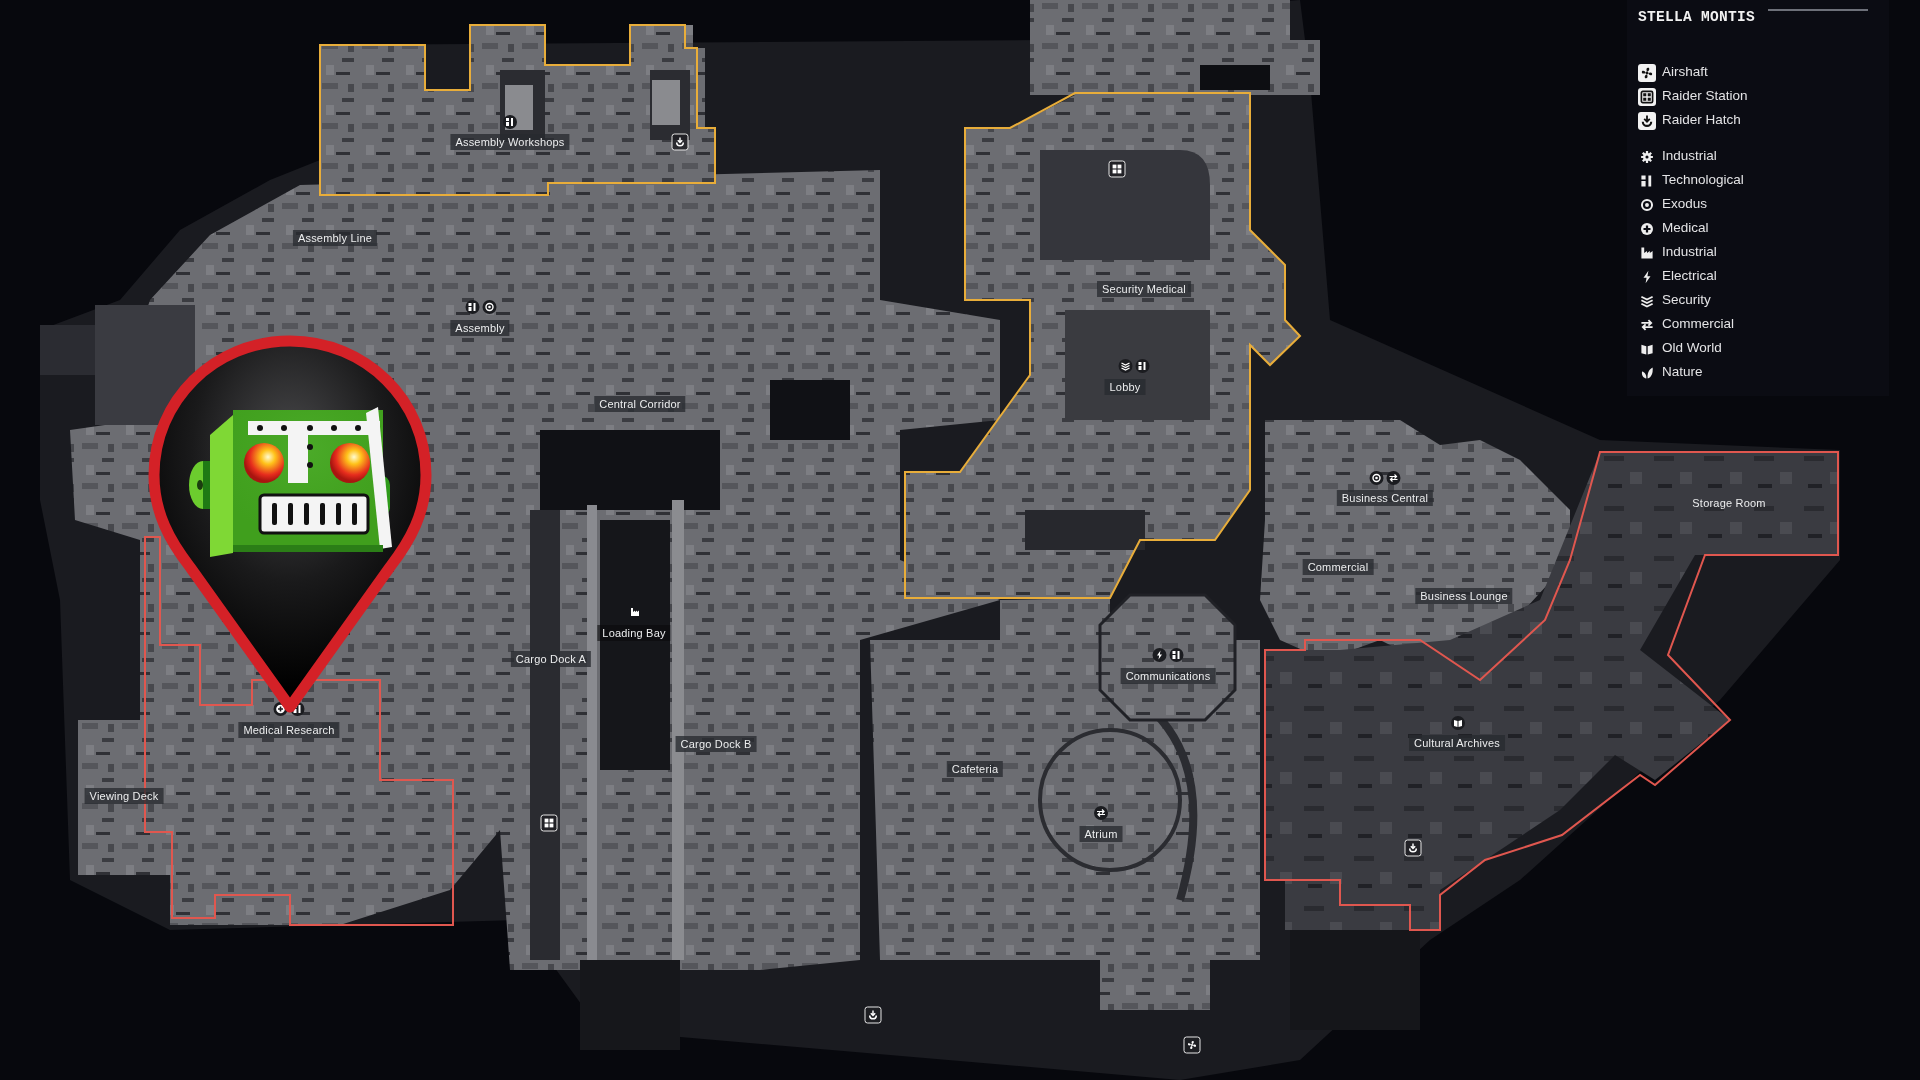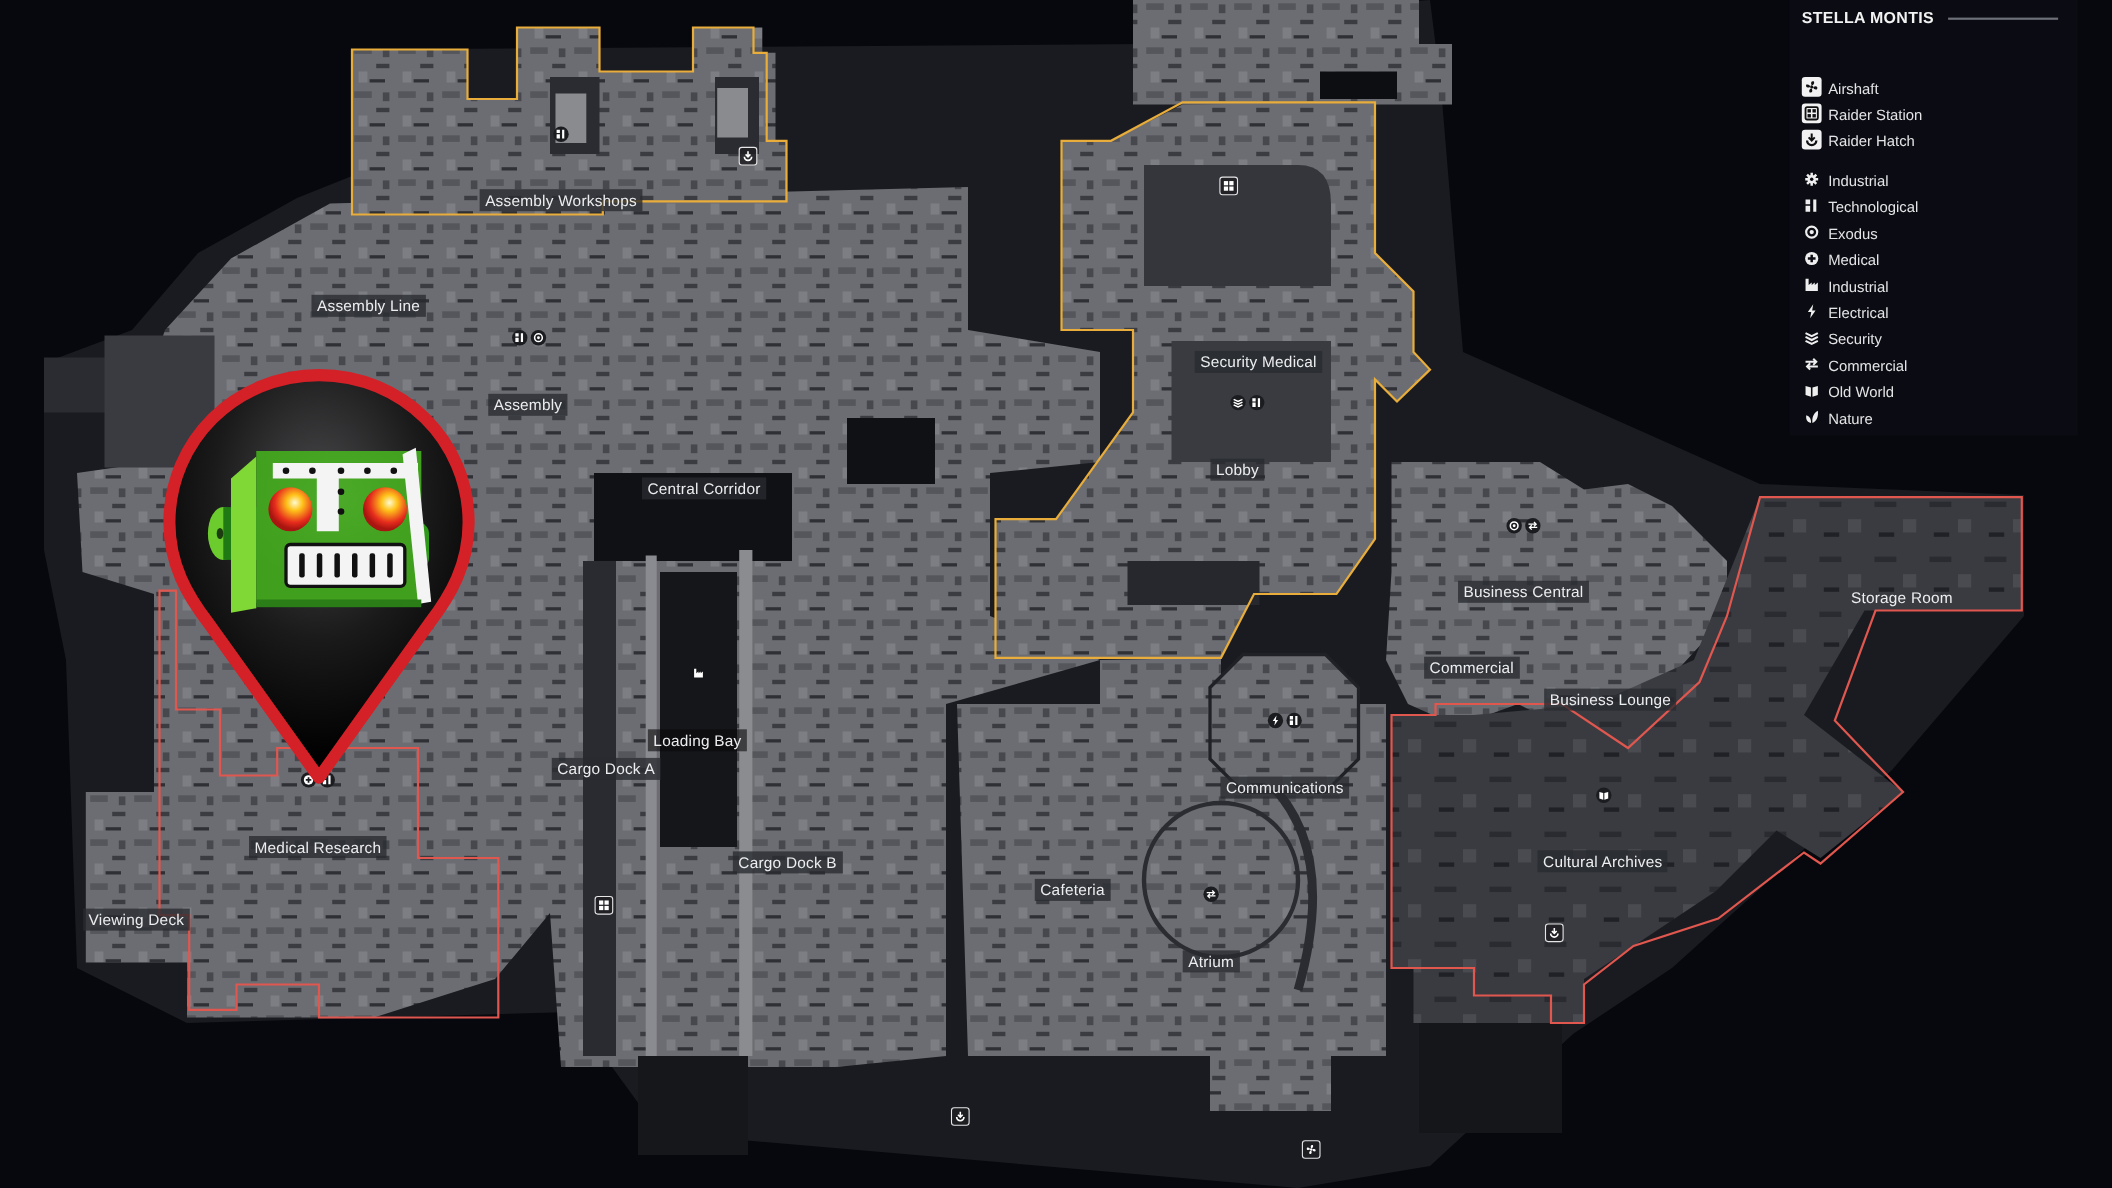--- a/index.html
+++ b/index.html
@@ -6,23 +6,22 @@
   body {
     width: 1920px; height: 1080px; overflow: hidden; position: relative;
     background: #07080d;
     font-family: "Liberation Sans", "DejaVu Sans", sans-serif;
     color: #e9e9ea;
   }
   #map { position: absolute; left: 0; top: 0; width: 1920px; height: 1080px; }
   .map-label {
     position: absolute; transform: translate(-50%, -50%);
     background: rgba(40,42,48,0.78);
-    color: #ecedee; font-size: 14px; padding: 2px 5px; white-space: nowrap;
+    color: #ecedee; font-size: 11px; padding: 2px 5px; white-space: nowrap;
     letter-spacing: 0.2px;
-    margin-top: 40px;
   }
   .poi {
     position: absolute; transform: translate(-50%, -50%);
     display: flex; gap: 3px;
   }
   .poi-icon {
     width: 14px; height: 14px; border-radius: 50%;
     background: #1b1c20; display: flex; align-items: center; justify-content: center;
   }
   .poi-icon svg { width: 10px; height: 10px; }
@@ -32,31 +31,31 @@
     box-sizing: border-box;
   }
   .poi-box svg { width: 11px; height: 11px; }
 
   
   #legend {
     position: absolute; left: 1627px; top: 0; width: 262px; height: 396px;
     background: rgba(12,13,20,0.92);
   }
   #legend .title-row {
-    position: absolute; left: 11px; top: 9px; display: flex; align-items: center;
+    position: absolute; left: 11px; top: 9px; display: flex; align-items: flex-start; font-family: Liberation Mono, monospace;
   }
   #legend .title {
     font-weight: bold; font-size: 14.5px; color: #f2f2f2; letter-spacing: 0.3px;
   }
   #legend .title-line {
     width: 100px; height: 2px; background: #6d7079; margin-left: 13px;
   }
   .legend-group { position: absolute; left: 11px; }
   .legend-item {
-    display: flex; align-items: flex-end; height: 24px;
+    display: flex; align-items: flex-start; height: 24px;
   }
   .legend-item .lg-icon {
     width: 18px; height: 18px; display: flex; align-items: center; justify-content: center;
     margin-right: 6px;
   }
   .legend-item .lg-icon.box {
     background: #f2f2f2; border-radius: 3px;
   }
   .legend-item .lg-icon svg { width: 14px; height: 14px; }
   .legend-item .lg-label { font-size: 13.5px; color: #e4e4e6; }

